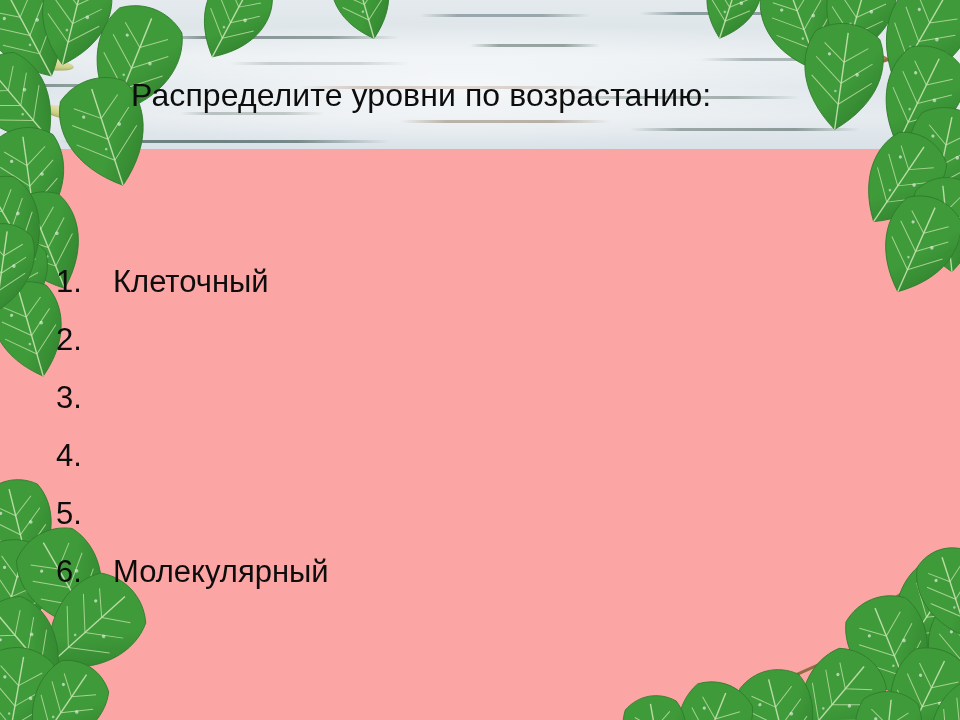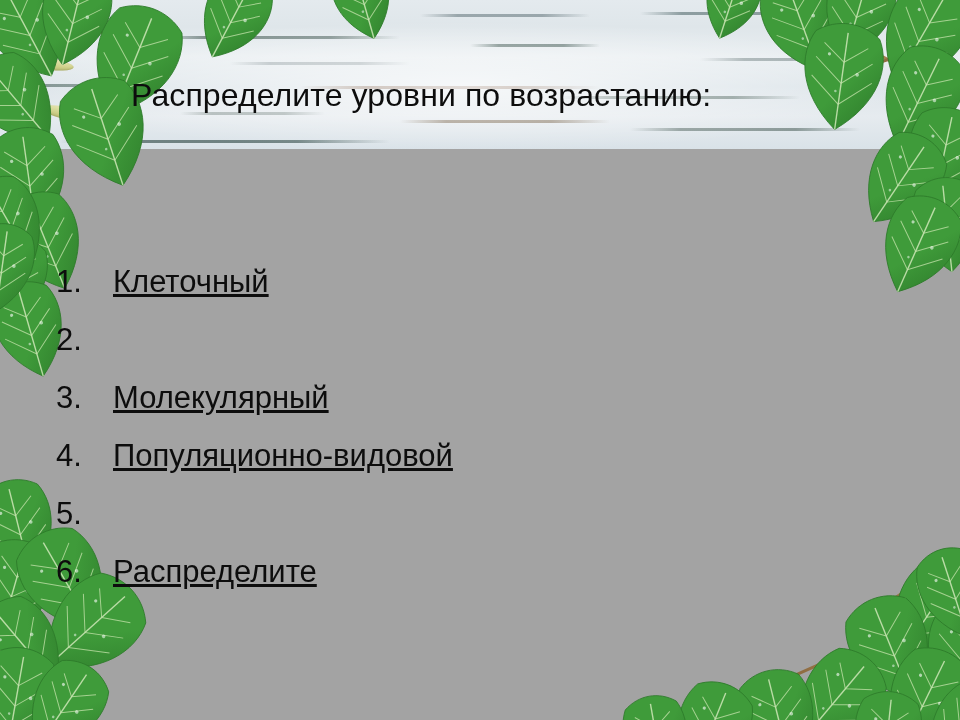--- a/index.html
+++ b/index.html
@@ -9,21 +9,21 @@
     background: #ffffff;
   }
   body {
     font-family: "Liberation Sans", "DejaVu Sans", sans-serif;
   }
   #slide {
     position: relative;
     width: 960px;
     height: 720px;
     overflow: hidden;
-    background: #a3a3a3;
+    background: #fca5a5;
   }
 
   
   .banner {
     position: absolute;
     left: 0;
     top: 0;
     width: 960px;
     height: 149px;
     background:
@@ -78,21 +78,21 @@
     height: 58px;
     font-size: 31px;
     color: #0d0d0d;
     white-space: nowrap;
   }
   .num {
     width: 57px;
     flex: 0 0 57px;
     text-align: left;
   }
-  .txt { flex: 0 0 auto; text-decoration: underline; }
+  .txt { flex: 0 0 auto; }
 
   
   .leaf-layer { position: absolute; inset: 0; pointer-events: none; z-index: 4; }
   .leaf-layer.under { z-index: 2; }
   .leaf {
     position: absolute;
     transform-origin: 50% 50%;
   }
   .leaf svg { display: block; overflow: visible; }
   .twig {
@@ -185,32 +185,30 @@
   <div class="list" id="list-holder">
       <div class="item">
         <span class="num">1.</span>
         <span class="txt">Клеточный</span>
       </div>
       <div class="item">
         <span class="num">2.</span>
       </div>
       <div class="item">
         <span class="num">3.</span>
-        <span class="txt">Молекулярный</span>
       </div>
       <div class="item">
         <span class="num">4.</span>
-        <span class="txt">Популяционно-видовой</span>
       </div>
       <div class="item">
         <span class="num">5.</span>
       </div>
       <div class="item">
         <span class="num">6.</span>
-        <span class="txt">Распределите</span>
+        <span class="txt">Молекулярный</span>
       </div>
     </div>
 
   <div class="leaf-layer" id="leaf-over">
       <div class="twig" style="left: 60px; top: 14px; width: 120px; height: 3px; transform: rotate(22deg);"></div>
       <div class="twig" style="left: -6px; top: 120px; width: 110px; height: 3px; transform: rotate(-10deg);"></div>
       <div class="catkin" style="left: 4px; top: 56px; width: 70px; height: 13px; transform: rotate(8deg);"></div>
       <div class="catkin" style="left: 40px; top: 108px; width: 66px; height: 13px; transform: rotate(12deg);"></div>
       <div class="leaf" style="left: -16px; top: -22px; transform: rotate(-28deg);">
         <svg width="86" height="104" viewBox="0 0 86 104">

